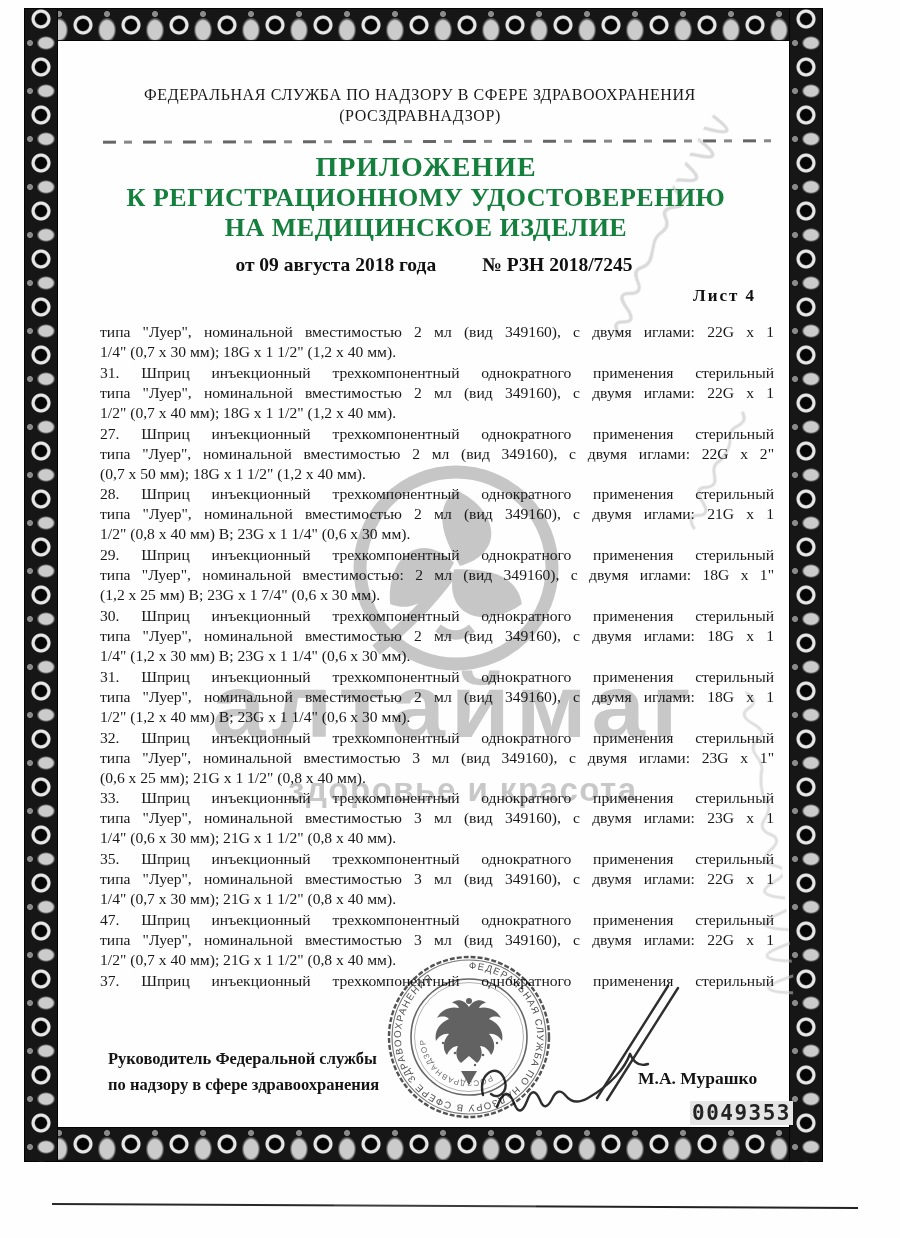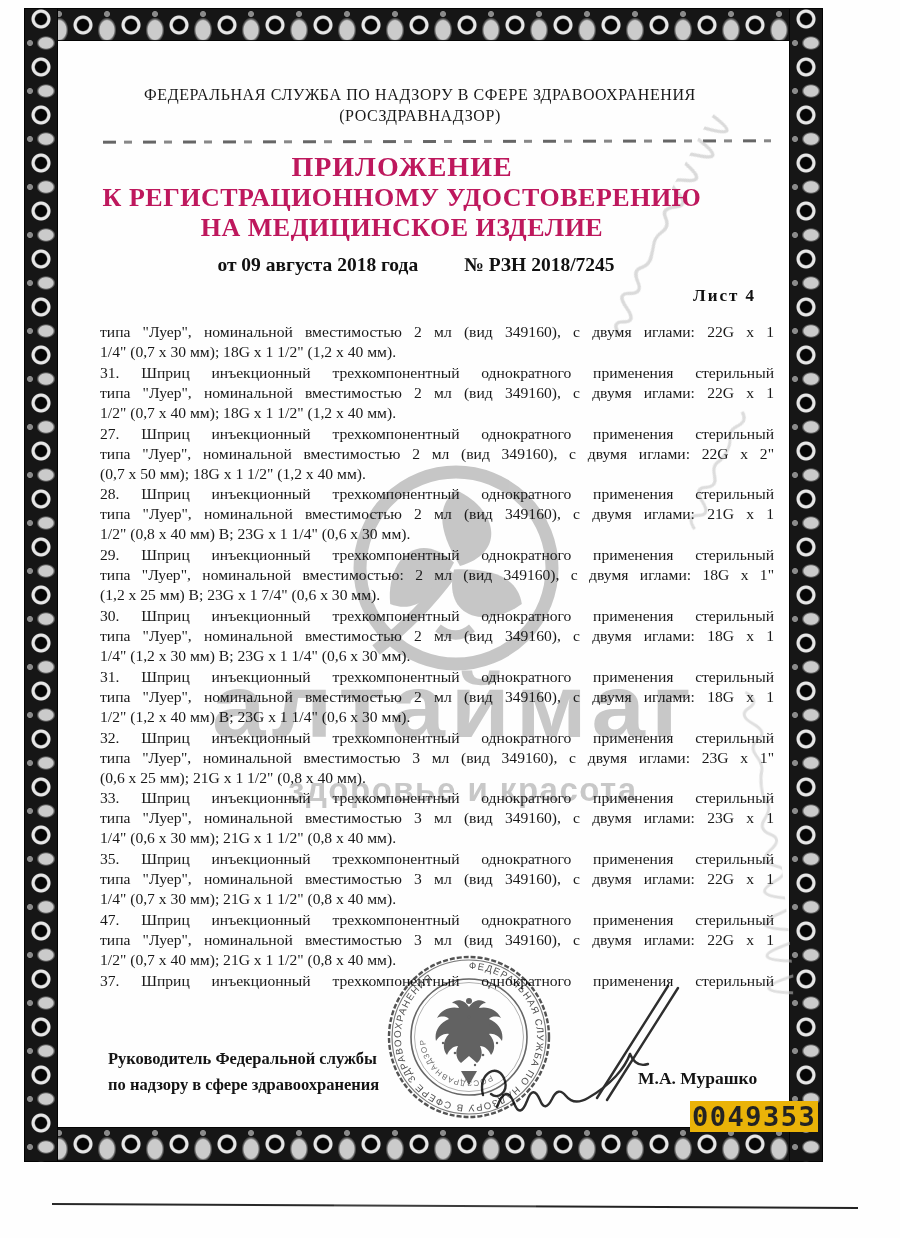--- a/index.html
+++ b/index.html
@@ -33,38 +33,38 @@
   
   .wm{position:absolute;z-index:1;}
   .wm-brand{left:212px;top:652px;font-family:"Liberation Sans",sans-serif;font-weight:bold;
       font-size:96px;letter-spacing:6px;color:#a8a8a8;opacity:.62;transform:scaleY(.92);}
   .wm-tagline{left:288px;top:771px;font-family:"Liberation Sans",sans-serif;font-weight:bold;
       font-size:33px;letter-spacing:1.5px;color:#b6b6b6;opacity:.75;}
   .squig{position:absolute;opacity:.55;}
   
   .header{position:absolute;left:70px;top:84px;width:700px;text-align:center;z-index:3;
       font-size:16px;line-height:21px;letter-spacing:.6px;color:#181818;}
-  .title{position:absolute;left:52px;top:151px;width:700px;text-align:center;z-index:3;
-      font-weight:bold;color:#be185d;}
+  .title{position:absolute;left:76px;top:151px;width:700px;text-align:center;z-index:3;
+      font-weight:bold;color:#15803d;}
   .title .t1{font-size:28px;line-height:32px;letter-spacing:1px;}
   .title .t2{font-size:26px;line-height:30px;letter-spacing:.5px;}
-  .date-row{position:absolute;left:54px;top:254px;width:724px;display:flex;justify-content:center;gap:46px;
+  .date-row{position:absolute;left:72px;top:254px;width:724px;display:flex;justify-content:center;gap:46px;
       z-index:3;font-weight:bold;font-size:19.5px;color:#111;}
   .sheet{position:absolute;left:693px;top:286px;z-index:3;font-weight:bold;font-size:17px;letter-spacing:2px;color:#111;}
   
   .body{position:absolute;left:100px;top:322px;width:674px;z-index:3;}
   .group{margin-bottom:.8px;}
   .bline{height:20px;line-height:20px;font-size:15.6px;white-space:nowrap;color:#191919;}
   .bline.jl{white-space:normal;text-align:justify;text-align-last:justify;}
   
   .sig-title{position:absolute;left:100px;top:1046px;z-index:3;font-weight:bold;font-size:16.5px;
       line-height:26px;color:#141414;white-space:nowrap;margin-left:8px;}
   .sig-name{position:absolute;left:638px;top:1068px;z-index:3;font-weight:bold;font-size:17.5px;color:#141414;}
   .serial{position:absolute;left:690px;top:1101px;z-index:5;font-family:"DejaVu Sans Mono",monospace;
-      font-weight:bold;font-size:27px;letter-spacing:1.5px;color:#232323;background:#eab308;padding:0 2px;}
+      font-weight:bold;font-size:21px;letter-spacing:1.5px;color:#232323;background:#e5e5e5;padding:0 2px;}
   .stamp{position:absolute;left:385px;top:953px;z-index:4;mix-blend-mode:multiply;opacity:.9;}
   .signature{position:absolute;left:425px;top:945px;z-index:4;mix-blend-mode:multiply;}
 </style>
 </head>
 <body>
 
 <div class="page">
 
   <div class="band band-h band-top"></div>
   <div class="band band-h band-bottom"></div>

